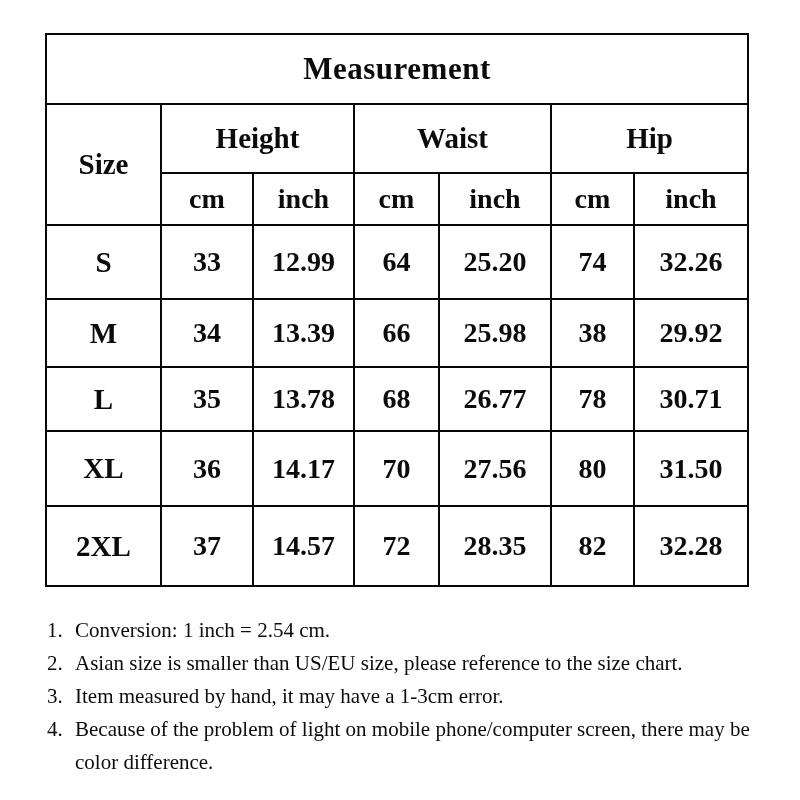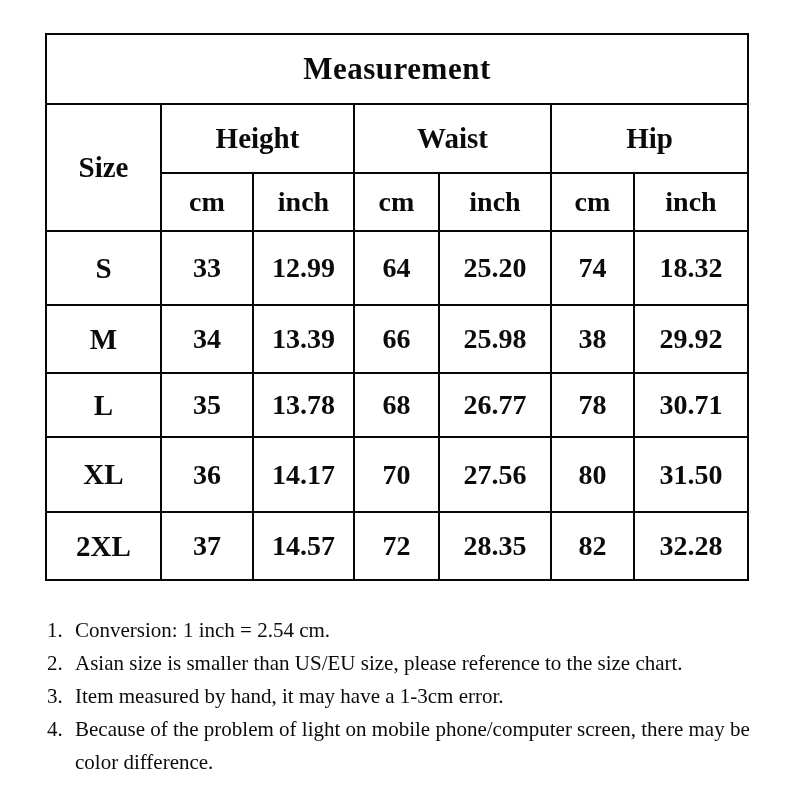--- a/index.html
+++ b/index.html
@@ -19,29 +19,29 @@
   }
   .size-table td {
     border: 2px solid #070707;
     text-align: center;
     vertical-align: middle;
     font-weight: bold;
     padding: 0;
   }
   .title-row td { font-size: 31px; height: 70px; letter-spacing: 0.5px; }
   .group-row td { font-size: 29px; height: 69px; }
-  .units-row td { font-size: 28px; height: 58px; margin-top: 24px; }
+  .units-row td { font-size: 28px; height: 52px; margin-top: 24px; }
   .size-col-header { font-size: 29px; }
   .data-row td { font-size: 28px; }
   .data-row .size-cell { font-size: 29px; }
   .r1 { height: 74px; }
   .r2 { height: 68px; }
   .r3 { height: 64px; }
   .r4 { height: 75px; }
-  .r5 { height: 68px; padding-left: 22px; }
+  .r5 { height: 80px; padding-left: 22px; }
   .tips {
     position: absolute;
     left: 45px; top: 600px;
     width: 724px;
   }
   .tips-heading {
     font-size: 24px;
     font-weight: bold;
     line-height: 30px;
     letter-spacing: 0.3px;
@@ -93,21 +93,21 @@
       <td>cm</td>
       <td>inch</td>
     </tr>
     <tr class="data-row r1">
       <td class="size-cell">S</td>
       <td>33</td>
       <td>12.99</td>
       <td>64</td>
       <td>25.20</td>
       <td>74</td>
-      <td>18.32</td>
+      <td>32.26</td>
     </tr>
     <tr class="data-row r2">
       <td class="size-cell">M</td>
       <td>34</td>
       <td>13.39</td>
       <td>66</td>
       <td>25.98</td>
       <td>38</td>
       <td>29.92</td>
     </tr>

